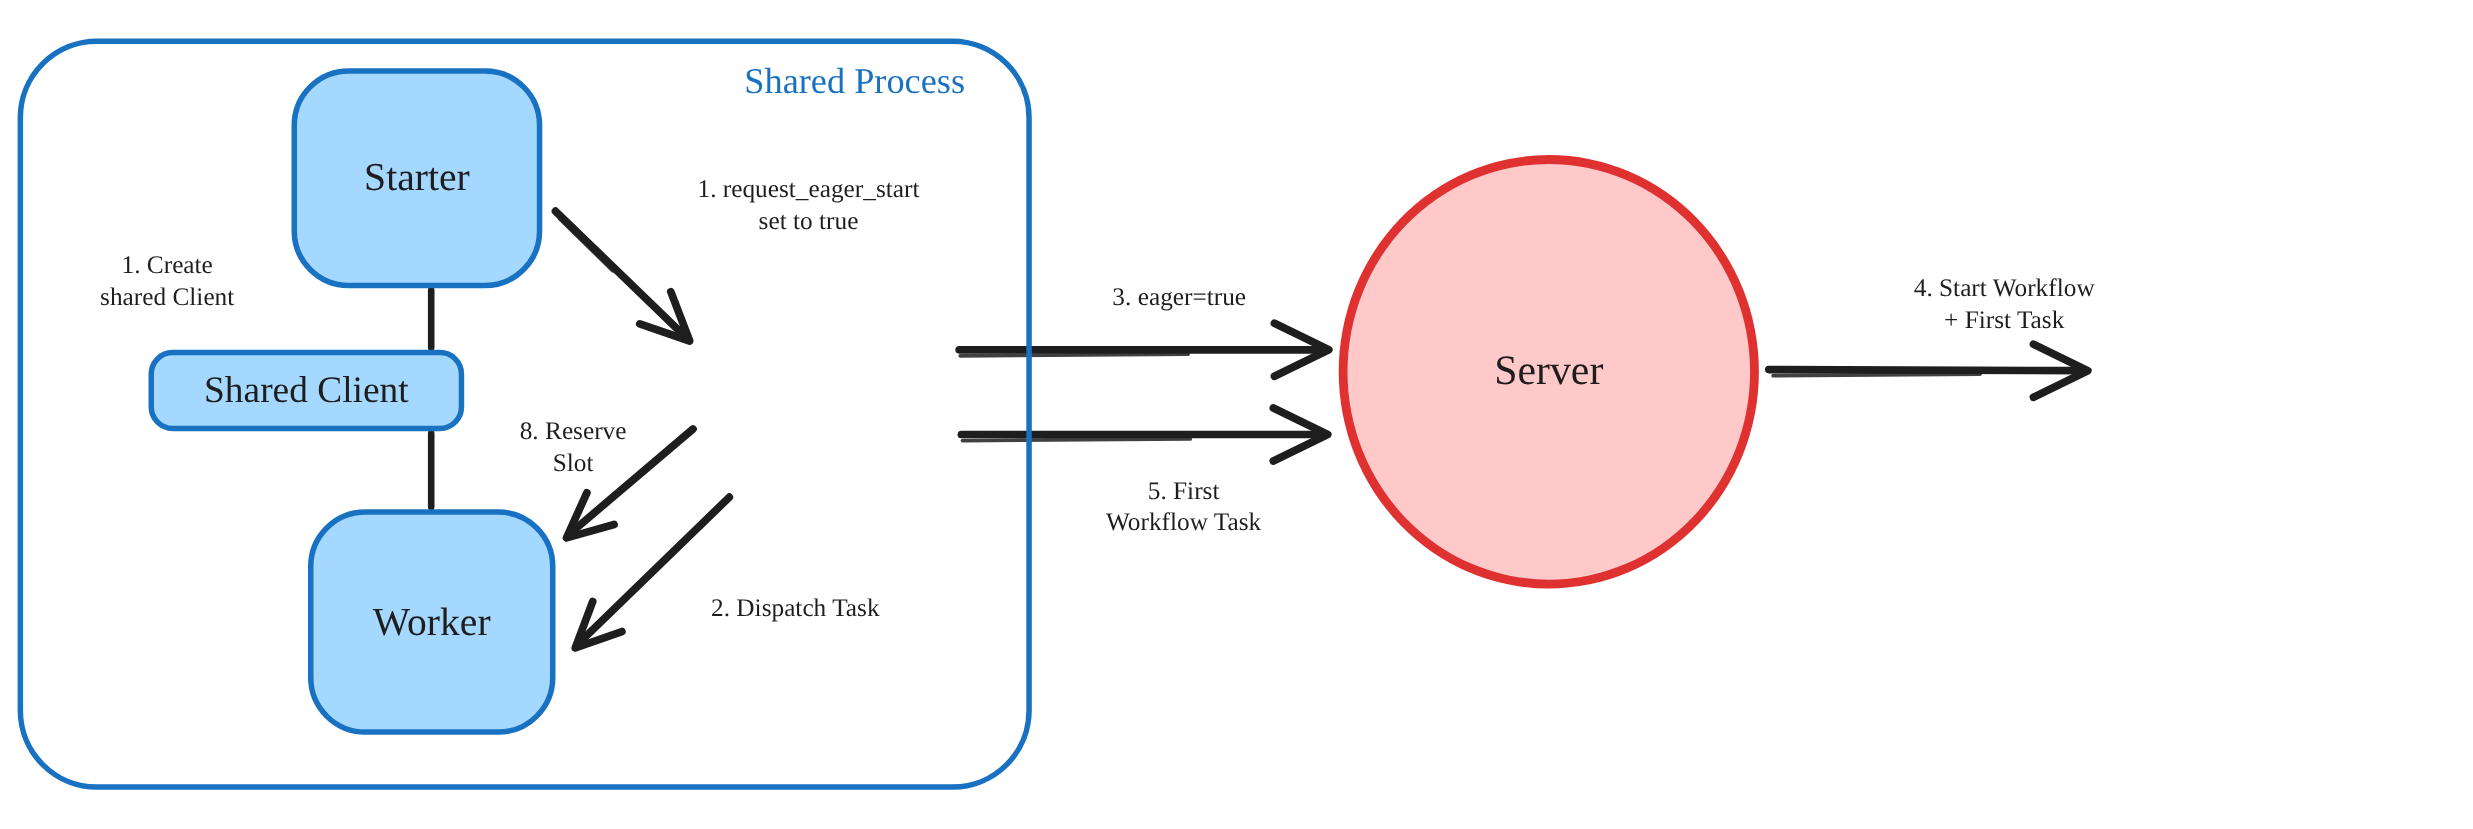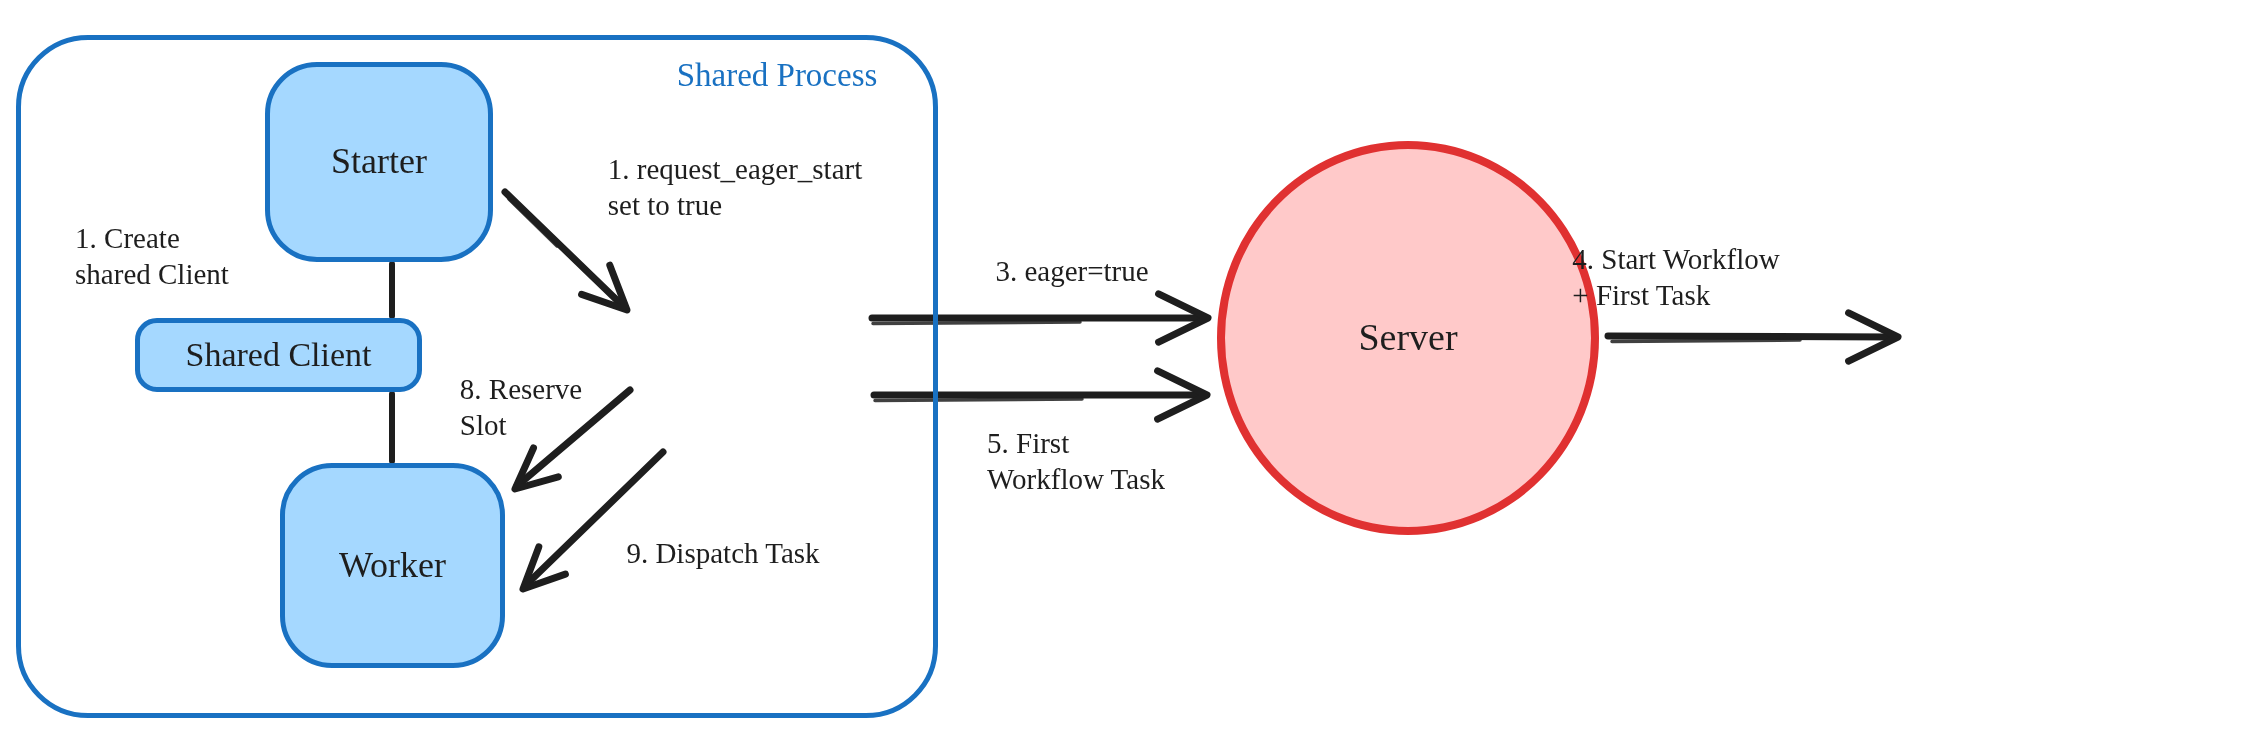--- a/index.html
+++ b/index.html
@@ -52,28 +52,28 @@
   .node-starter{left:265px;top:62px;width:228px;height:200px;border-radius:52px;}
   .node-shared-client{left:135px;top:318px;width:287px;height:74px;border-radius:22px;font-size:34px;}
   .node-worker{left:280px;top:463px;width:225px;height:205px;border-radius:52px;}
   .node-sdk{left:635px;top:253px;width:230px;height:202px;border-radius:48px;}
   .node-server{left:1217px;top:141px;width:382px;height:394px;border-radius:50%;border-width:8px;font-size:38px;}
   .node-db{left:1903px;top:193px;width:307px;height:337px;border-radius:64px;font-size:40px;}
   
   .note{
     position:absolute;
     transform:translate(-50%,-50%);
-    font-size:29px;line-height:1.25;
-    text-align:left;white-space:pre-line;
+    font-size:23px;line-height:1.25;
+    text-align:center;white-space:pre-line;
   }
   .note-create{left:152px;top:256px;}
   .note-request{left:735px;top:187px;}
   .note-reserve{left:521px;top:407px;}
   .note-eager{left:1072px;top:271px;white-space:nowrap;}
-  .note-start-workflow{left:1676px;top:277px;}
+  .note-start-workflow{left:1822px;top:277px;}
   .note-first-task{left:1076px;top:461px;}
   .note-dispatch{left:723px;top:553px;white-space:nowrap;}
   svg.connectors{position:absolute;left:0;top:0;width:2248px;height:754px;pointer-events:none;}
   svg.connectors path{
     fill:none;stroke:var(--ink);
     stroke-width:7;stroke-linecap:round;stroke-linejoin:round;
   }
   svg.connectors path.thin{stroke-width:3.5;opacity:.85;}
   svg.connectors path.link{stroke-width:6;}
 </style>
@@ -131,15 +131,15 @@
 shared Client</div>
   <div class="note note-request">1. request_eager_start
 set to true</div>
   <div class="note note-reserve">8. Reserve
 Slot</div>
   <div class="note note-eager">3. eager=true</div>
   <div class="note note-start-workflow">4. Start Workflow
 + First Task</div>
   <div class="note note-first-task">5. First
 Workflow Task</div>
-  <div class="note note-dispatch">9. Dispatch Task</div>
+  <div class="note note-dispatch">2. Dispatch Task</div>
 
 </div>
 
 </body></html>

